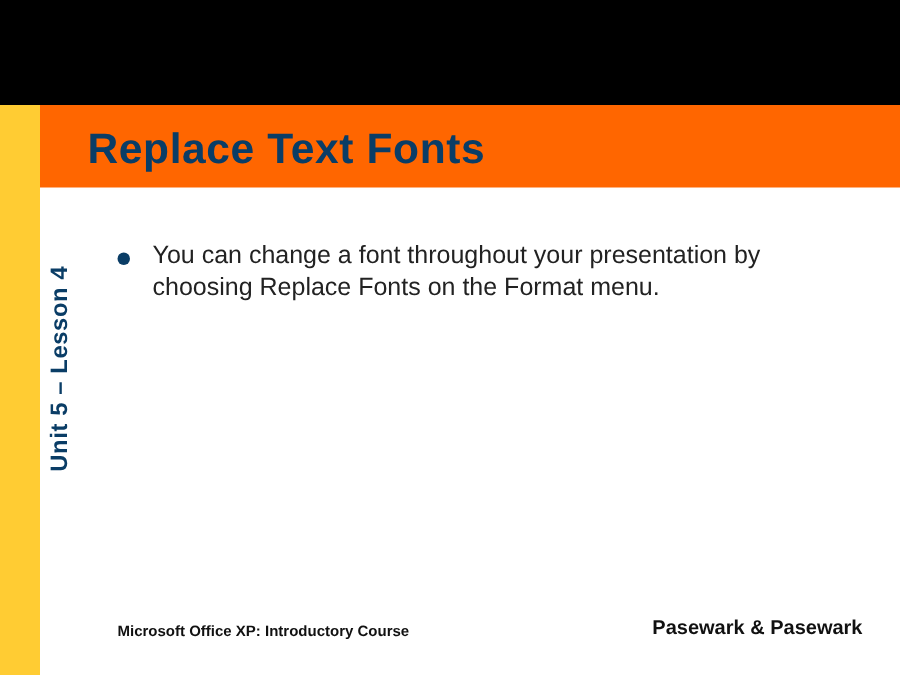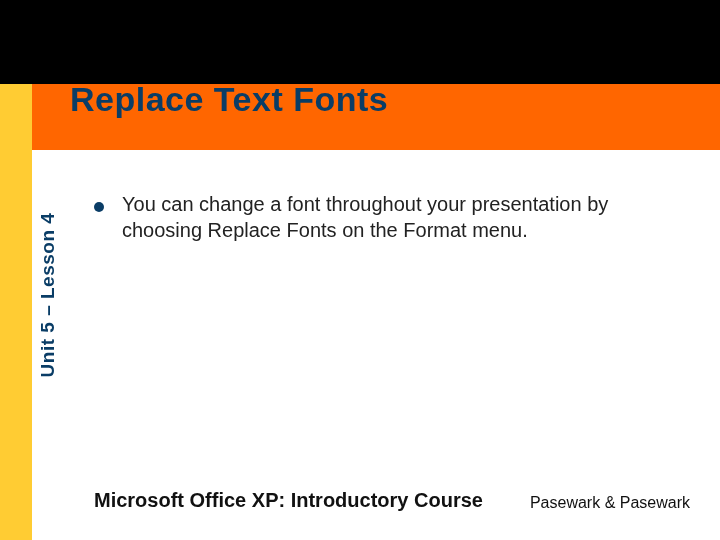--- a/index.html
+++ b/index.html
@@ -28,21 +28,21 @@
   .title-bar {
     position: absolute;
     top: 84px;
     left: 32px;
     width: 688px;
     height: 66px;
     background: #ff6600;
   }
   .title {
     position: absolute;
-    top: 80px;
+    top: 100px;
     left: 70px;
     font-size: 34px;
     font-weight: bold;
     color: #0a3d66;
     letter-spacing: 0.5px;
   }
   .sidebar-label-wrap {
     position: absolute;
     top: 170px;
     left: 34px;
@@ -81,30 +81,30 @@
   }
   .bullet-text {
     font-size: 20px;
     color: #222;
     line-height: 1.28;
   }
   .footer-left {
     position: absolute;
     bottom: 28px;
     left: 94px;
-    font-size: 20px;
+    font-size: 12px;
     font-weight: bold;
     color: #111;
   }
   .footer-right {
     position: absolute;
     bottom: 28px;
     right: 30px;
     font-size: 16px;
-    font-weight: normal;
+    font-weight: bold;
     color: #111;
   }
 </style>
 </head>
 <body>
 
 <div class="slide">
   <div class="black-band"></div>
   <div class="left-accent"></div>
   <div class="title-bar"></div>

